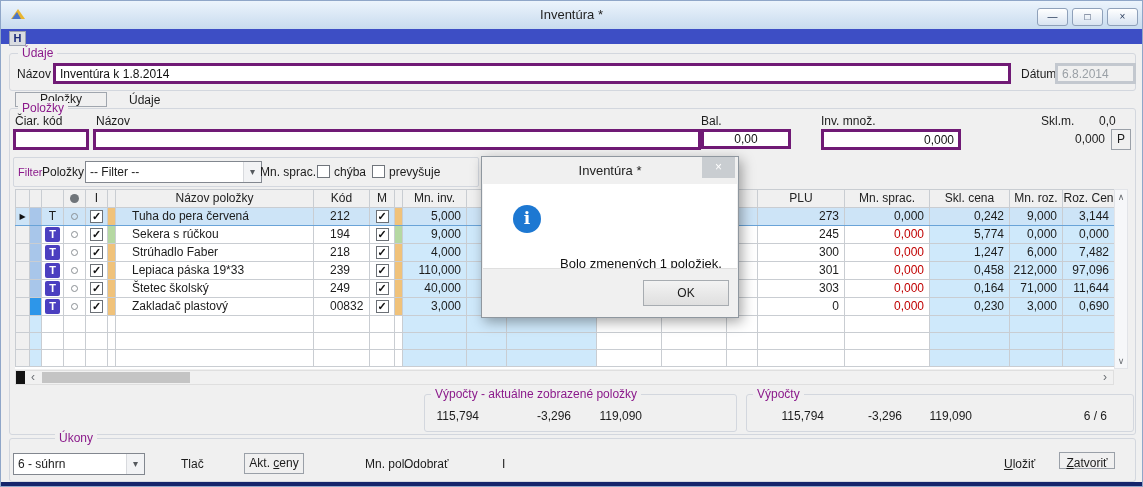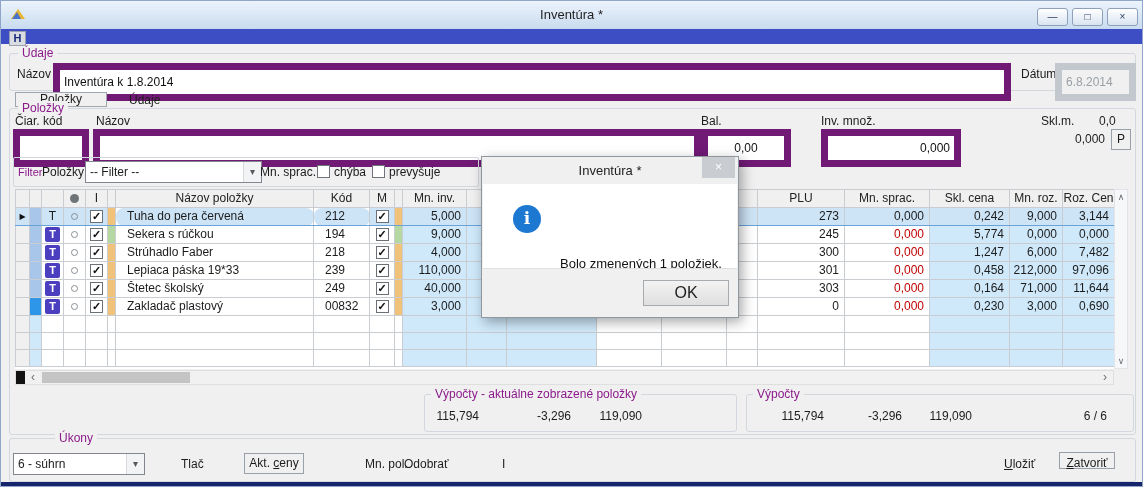--- a/index.html
+++ b/index.html
@@ -17,22 +17,22 @@
     background:linear-gradient(#ffffff,#d9e4f1);text-align:center;line-height:16px;
     font-size:10px;color:#2a3c5c;}
   
   .bluebar{position:absolute;left:0;top:28px;width:100%;height:15px;background:#3d4ec5;}
   .hbtn{position:absolute;left:8px;top:30px;width:17px;height:15px;background:#d9dce1;
     border:1px solid #9aa0b0;color:#1d2c7c;font-weight:bold;font-size:11px;line-height:13px;text-align:center;}
   
   .gb{position:absolute;border:1px solid #d3d7de;border-radius:3px;}
   .legend{position:absolute;top:-8px;background:#f0f0f0;padding:0 4px;color:#8b1a8b;font-size:12px;white-space:nowrap;}
   .lbl{position:absolute;white-space:nowrap;color:#1c1c1c;}
-  .tin{position:absolute;border:7px solid #701a75;background:#fff;font-family:inherit;
-    font-size:12px;padding:12px 4px;color:#111;}
+  .tin{position:absolute;border:3px solid #701a75;background:#fff;font-family:inherit;
+    font-size:12px;padding:7px 4px;color:#111;}
   .tin.disabled{background:#f0f0f0;color:#9aa0a6;border-color:#c3c8cf;}
   .btn{position:absolute;background:#f0f0f0;border:1px solid #9aa0a8;text-align:center;
     font-size:12px;color:#1c1c1c;}
   .flatbtn{position:absolute;white-space:nowrap;color:#1c1c1c;}
   .combo{position:absolute;background:#fff;border:1px solid #82878f;}
   .combo .ctext{position:absolute;left:4px;top:0;line-height:20px;}
   .combo .carr{position:absolute;right:0;top:0;bottom:0;width:18px;background:#f2f3f5;
     border-left:1px solid #d8dade;text-align:center;line-height:19px;color:#55595e;font-size:10px;}
   .cbx{position:absolute;width:13px;height:13px;border:1px solid #70757c;background:#fff;}
   
@@ -44,21 +44,21 @@
   .grid th{background:#f0f0f0;font-weight:normal;text-align:center;color:#222;}
   td.lb{background:#cfe9fb;}
   td.c-sel{background:#f0f0f0;text-align:center;font-size:8px;color:#111;}
   .sel-row td{background:#cde4f7;border-top:1px solid #69a3d8;border-bottom:1px solid #69a3d8;}
   td.strip-o{background:#f0c27a;}
   td.strip-g{background:#b5d8a2;}
   td.lstrip-n{background:#a8c6ea;}
   td.lstrip-b{background:#2d96e9;}
   td.lstrip-e{background:#cfe9fb;}
   td.num{text-align:right;padding-right:5px;}
-  td.txt{text-align:left;padding-left:11px;border-radius:8px;}
+  td.txt{text-align:left;padding-left:16px;}
   td.red{color:#c00000;}
   .tbadge{display:inline-block;width:15px;height:15px;background:#4b3fc0;color:#fff;font-weight:bold;
     font-size:11px;line-height:15px;text-align:center;border-radius:2px;vertical-align:middle;}
   .cb{display:inline-block;width:13px;height:13px;background:#fff;border:1px solid #6b7076;
     line-height:11px;text-align:center;font-size:11px;font-weight:bold;color:#111;vertical-align:middle;}
   .bubble{display:inline-block;width:7px;height:7px;border:1px solid #8a8f94;border-radius:50%;vertical-align:middle;}
   .balloon{display:inline-block;width:9px;height:9px;background:#6f7479;border-radius:50%;vertical-align:middle;}
   td.ctr{text-align:center;}
   
   .vscroll{position:absolute;left:1113px;top:188px;width:14px;height:180px;background:#f6f7f9;border:1px solid #e2e4e8;}
@@ -72,21 +72,21 @@
     border:1px solid #8f979f;box-shadow:3px 4px 12px rgba(0,0,0,.35);z-index:50;}
   .dlg-title{position:absolute;left:0;top:0;width:100%;height:27px;text-align:center;line-height:27px;font-size:13px;color:#222;}
   .dlg-close{position:absolute;top:0;right:3px;width:33px;height:21px;background:#c9cdd1;
     color:#fff;text-align:center;line-height:20px;font-size:12px;}
   .dlg-body{position:absolute;left:1px;right:1px;top:27px;height:85px;background:#fff;}
   .dlg-icon{position:absolute;left:30px;top:21px;width:28px;height:28px;border-radius:50%;background:#1d78d2;
     color:#fff;font-weight:bold;font-size:17px;text-align:center;line-height:27px;font-family:"DejaVu Serif",serif;}
   .dlg-msg{position:absolute;left:77px;top:28px;font-size:13px;color:#111;white-space:nowrap;margin-top:44px;}
   .dlg-footer{position:absolute;left:1px;right:1px;bottom:1px;height:48px;background:#f0f0f0;border-top:1px solid #dfdfdf;}
   .dlg-ok{position:absolute;left:160px;top:11px;width:86px;height:26px;background:linear-gradient(#f3f3f3,#dfdfdf);
-    border:1px solid #a7acb1;text-align:center;line-height:24px;font-size:16px;}
+    border:1px solid #a7acb1;text-align:center;line-height:24px;font-size:12px;}
   
   .vals{position:absolute;left:0;top:14px;width:100%;display:flex;padding-left:8px;}
   .vals span{display:inline-block;text-align:right;}
   .bottomedge{position:absolute;left:0;right:0;bottom:0;height:4px;background:#15246b;}
   u{text-decoration:underline;}
 </style>
 </head>
 <body>
 
 <div class="window">

